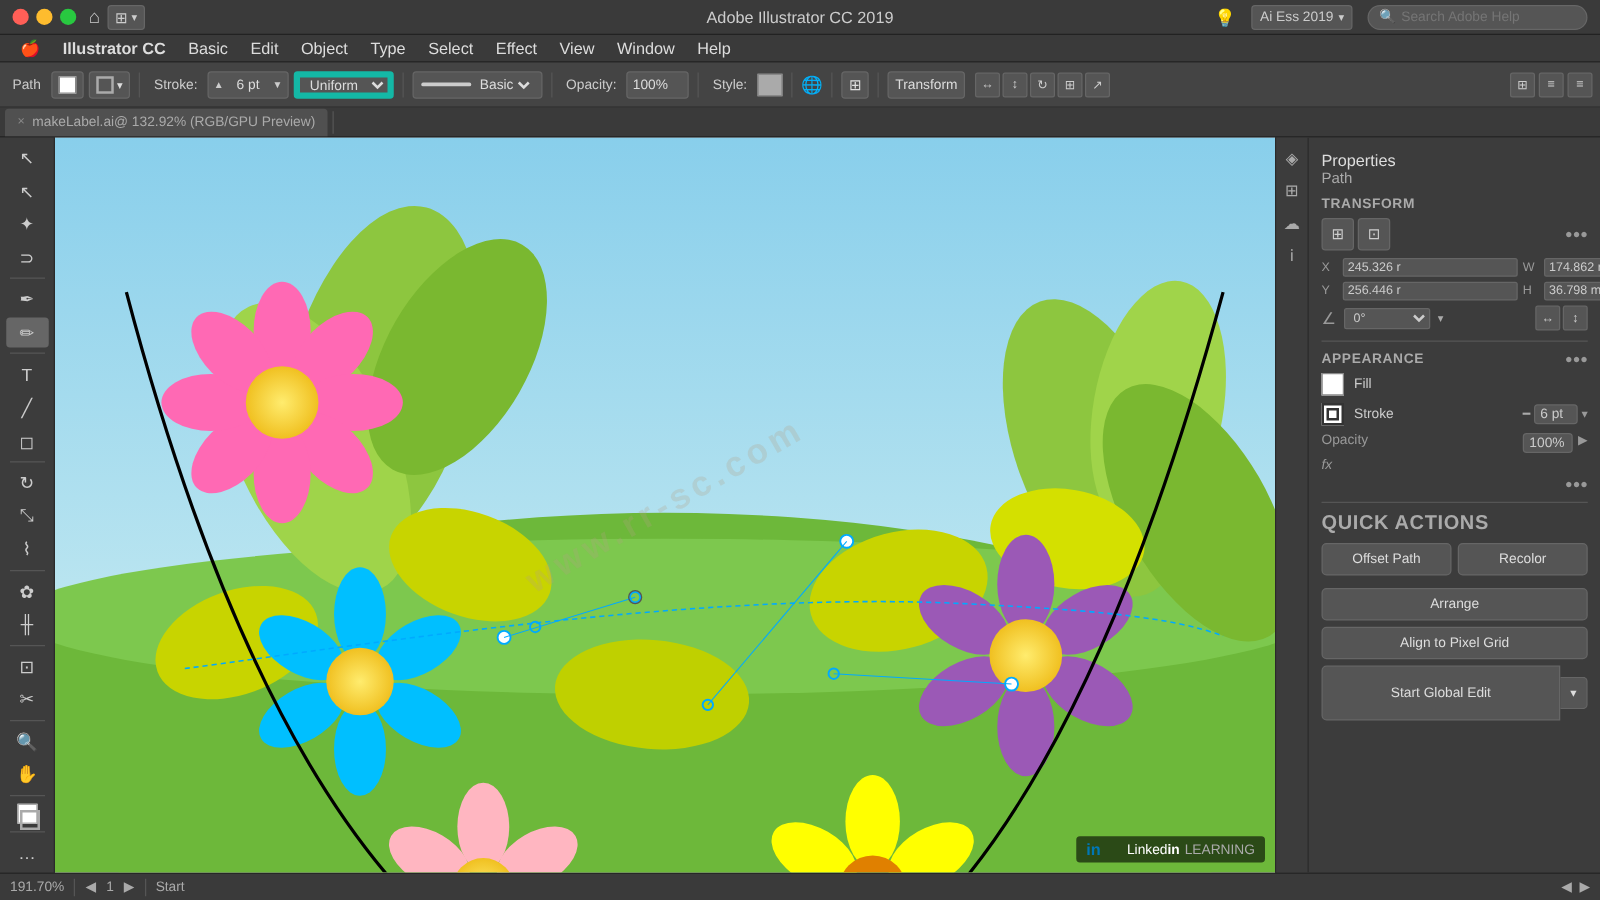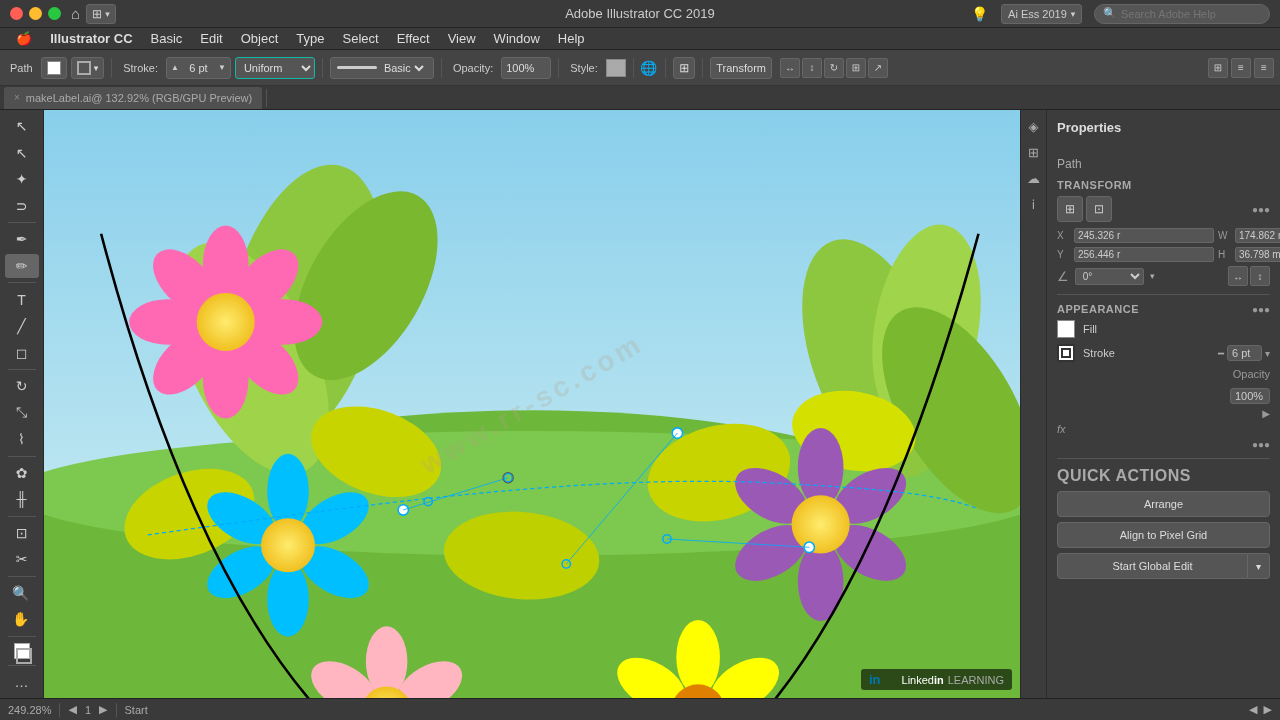--- a/index.html
+++ b/index.html
@@ -31,21 +31,21 @@
       background: #444;
       display: flex;
       align-items: center;
       padding: 0 6px;
       gap: 4px;
       border-bottom: 1px solid #333;
     }
     .toolbar-item { display: flex; align-items: center; gap: 3px; padding: 2px 5px; font-size: 11px; color: #ddd; background: #555; border: 1px solid #666; border-radius: 3px; height: 22px; cursor: pointer; }
     .toolbar-label { font-size: 11px; color: #ccc; padding: 0 4px; }
     .toolbar-divider { width: 1px; height: 20px; background: #555; margin: 0 3px; }
-    .toolbar-select { background: #555; border: 1px solid #14b8a6; color: #ddd; font-size: 11px; height: 22px; border-radius: 3px; padding: 0 4px; cursor: pointer; }
+    .toolbar-select { background: #555; border: 5px solid #14b8a6; color: #ddd; font-size: 11px; height: 22px; border-radius: 3px; padding: 0 4px; cursor: pointer; }
     .toolbar-input { background: #555; border: 1px solid #666; color: #ddd; font-size: 11px; height: 22px; border-radius: 3px; padding: 0 4px; width: 45px; }
 
     
     .tab-bar {
       height: 24px;
       background: #3a3a3a;
       display: flex;
       align-items: center;
       padding: 0 4px;
       border-bottom: 1px solid #222;
@@ -110,21 +110,21 @@
       gap: 6px;
       border-right: 1px solid #2a2a2a;
     }
     .side-icon { width: 20px; height: 20px; display: flex; align-items: center; justify-content: center; cursor: pointer; color: #aaa; font-size: 13px; border-radius: 2px; }
 
     .properties-panel {
       flex: 1;
       padding: 10px;
       overflow-y: auto;
     }
-    .panel-title { font-size: 13px; font-weight: 700; color: #ddd; margin-bottom: 22px; }
+    .panel-title { font-size: 13px; font-weight: 400; color: #ddd; margin-bottom: 0; }
     .panel-section-title { font-size: 11px; font-weight: 600; color: #aaa; margin: 8px 0 5px; text-transform: uppercase; letter-spacing: 0.5px; }
 
     .appearance-row { display: flex; align-items: center; gap: 8px; margin-bottom: 6px; }
     .app-label { font-size: 11px; color: #ccc; }
     .app-value { font-size: 11px; color: #ccc; background: #555; border: 1px solid #666; border-radius: 3px; padding: 1px 4px; }
     .app-arrow { font-size: 10px; color: #999; cursor: pointer; }
 
     .panel-divider { height: 1px; background: #555; margin: 8px 0; }
 
     .quick-actions-title { font-size: 16px; font-weight: 600; color: #aaa; margin-bottom: 6px; text-transform: uppercase; letter-spacing: 0.5px; }
@@ -133,21 +133,21 @@
       background: #555; border: 1px solid #666;
       border-radius: 4px; color: #ddd; font-size: 11px;
       cursor: pointer; margin-bottom: 5px;
       display: flex; align-items: center; justify-content: center;
     }
     .action-row { display: flex; gap: 5px; margin-bottom: 5px; }
     .action-row .action-btn { flex: 1; }
 
     .global-edit-row { display: flex; align-items: center; }
     .global-edit-btn {
-      flex: 1; height: 26px;
+      flex: 1; height: 44px;
       background: #555; border: 1px solid #666;
       border-radius: 4px 0 0 4px; color: #ddd; font-size: 11px;
       cursor: pointer;
       display: flex; align-items: center; justify-content: center;
     }
     .global-edit-arrow {
       width: 22px; height: 26px;
       background: #555; border: 1px solid #666; border-left: none;
       border-radius: 0 4px 4px 0; color: #ddd;
       cursor: pointer; display: flex; align-items: center; justify-content: center;
@@ -179,21 +179,21 @@
     
     .search-bar {
       display: flex; align-items: center;
       background: #555; border: 1px solid #666; border-radius: 12px;
       padding: 2px 8px; gap: 4px; height: 20px;
     }
     .search-bar input {
       background: none; border: none; color: #ccc; font-size: 11px; outline: none; width: 140px;
     }
 
-    .opacity-row { display: flex; align-items: flex-end; gap: 4px; flex-direction: column; }
+    .opacity-row { display: flex; align-items: flex-start; gap: 4px; }
     .opacity-label { font-size: 11px; color: #999; }
     .opacity-val { font-size: 11px; color: #ccc; background: #555; border: 1px solid #666; border-radius: 3px; padding: 1px 4px; width: 40px; }
     .opacity-arrow { font-size: 10px; color: #999; cursor: pointer; }
 
     .fx-label { font-size: 11px; color: #999; font-style: italic; }
 
     
     .linkedin-badge {
       position: absolute;
       bottom: 8px;
@@ -575,36 +575,40 @@
         </div>
 
         <div style="display:flex;justify-content:flex-end;margin-top:4px;">
           <span style="font-size:10px;color:#999;cursor:pointer;">●●●</span>
         </div>
 
         <div class="panel-divider"></div>
 
         <div class="quick-actions-title">Quick Actions</div>
 
+        <div class="action-row">
+          <button class="action-btn">Offset Path</button>
+          <button class="action-btn">Recolor</button>
+        </div>
 
         <button class="action-btn">Arrange</button>
 
         <button class="action-btn">Align to Pixel Grid</button>
 
         <div class="global-edit-row">
           <button class="global-edit-btn">Start Global Edit</button>
           <div class="global-edit-arrow">▾</div>
         </div>
       </div>
     </div>
   </div>
 </div>
 
 <div class="status-bar">
-  <span>249.28%</span>
+  <span>191.70%</span>
   <div class="status-divider"></div>
   <span style="cursor:pointer;">◀</span>
   <span>1</span>
   <span style="cursor:pointer;">▶</span>
   <div class="status-divider"></div>
   <span>Start</span>
   <div style="margin-left:auto;display:flex;align-items:center;gap:6px;">
     <span style="cursor:pointer;">◀</span>
     <span style="cursor:pointer;">▶</span>
   </div>

